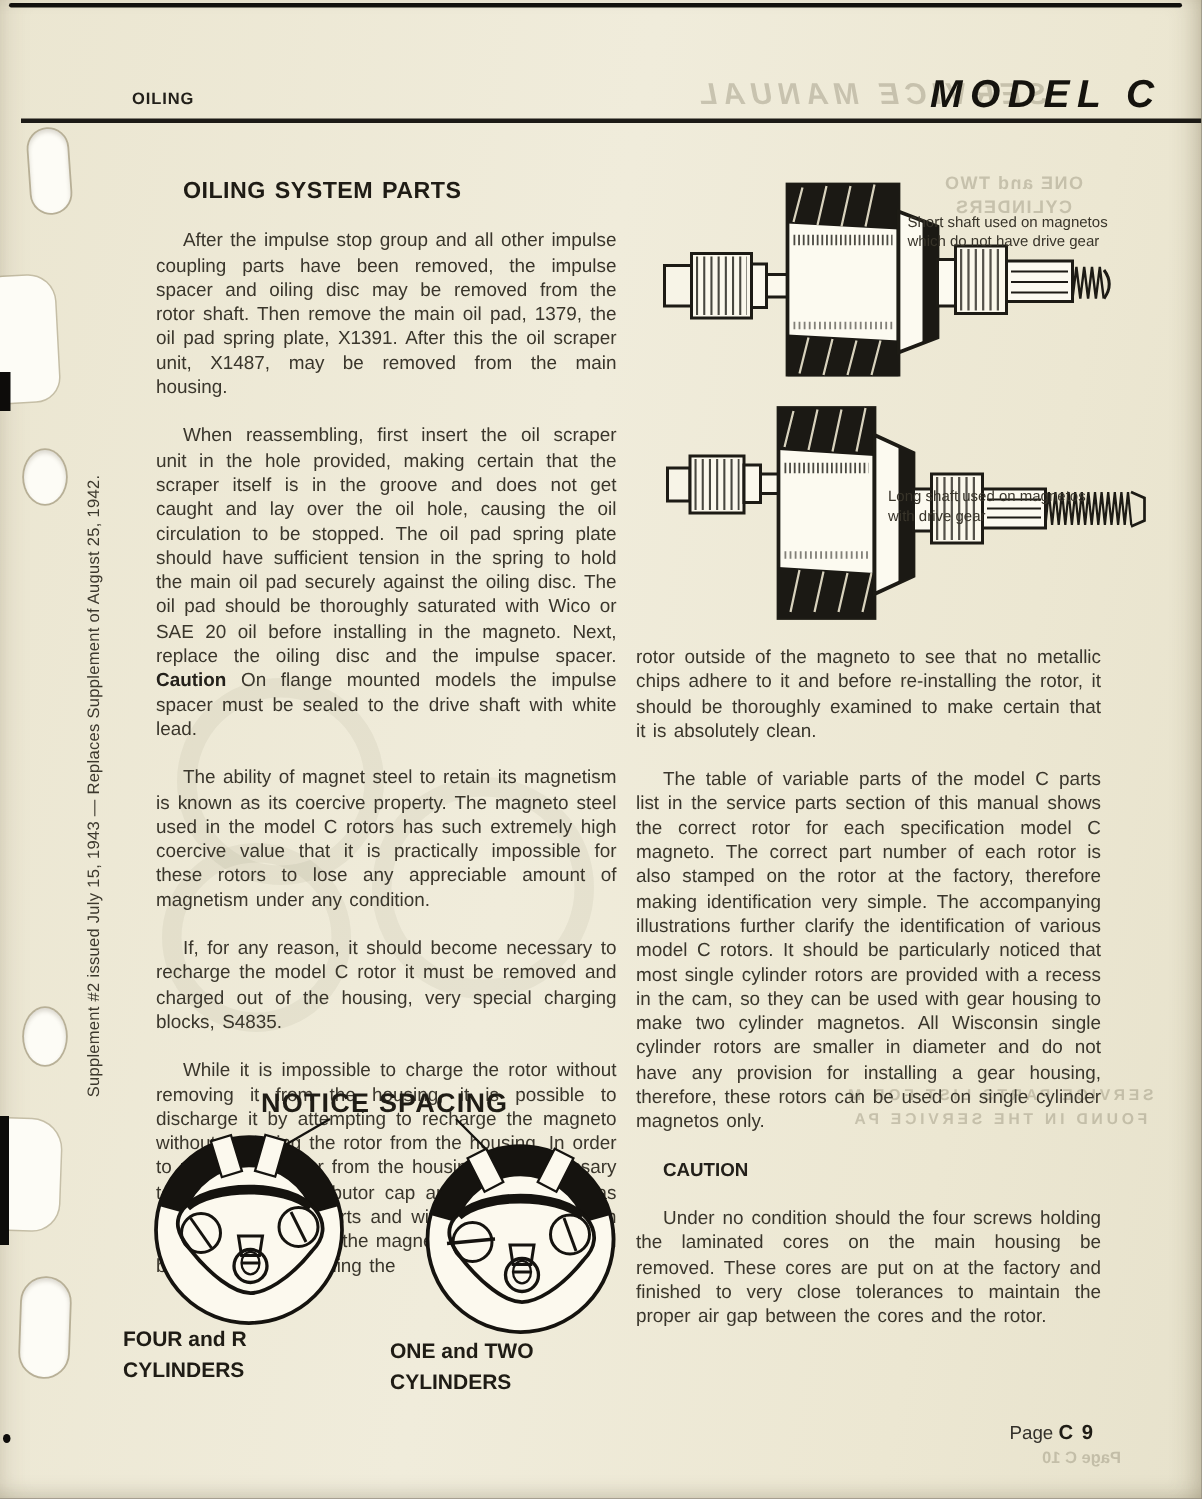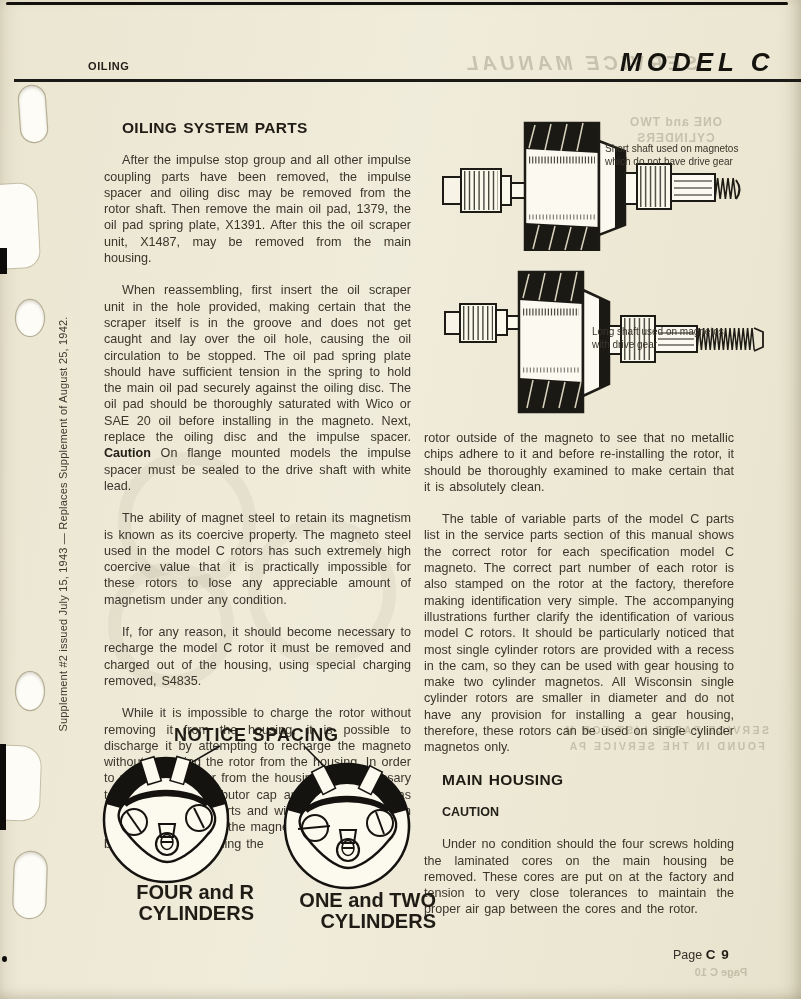--- a/index.html
+++ b/index.html
@@ -37,21 +37,21 @@
   .h-ident{margin-top:9px;}
   .b{font-weight:bold;color:#23201a;}
   
   .supplement-note{left:63px;top:524px;transform:translate(-50%,-50%) rotate(-90deg);
     white-space:nowrap;font-size:11px;color:#3c382d;letter-spacing:.2px;}
   
   .fig{pointer-events:none;}
   .fig-label{position:absolute;font-size:10px;line-height:12.6px;color:#38342a;white-space:pre-line;}
   .fig svg{position:absolute;left:0;top:0;}
   .notice-label{left:174px;top:725px;font-size:18px;font-weight:bold;letter-spacing:.8px;color:#1f1c15;}
-  .caption{position:absolute;text-align:right;font-weight:bold;font-size:20px;line-height:21px;color:#1f1c15;white-space:pre-line;}
+  .caption{position:absolute;text-align:left;font-weight:bold;font-size:14px;line-height:21px;color:#1f1c15;white-space:pre-line;}
   
   .footer{left:673px;top:947px;font-size:12.5px;color:#33302a;}
   .footer .num{font-weight:bold;font-size:13.5px;color:#1f1c15;letter-spacing:1px;}
   
   .hole{background:#fdfcf6;box-shadow:0 0 0 1.2px rgba(140,130,100,.55), inset 0 2px 3px rgba(70,60,40,.18);z-index:6;}
   .torn{background:#fdfcf6;box-shadow:0 0 0 1px rgba(140,130,100,.4);z-index:6;}
   .edge-black{background:#0d0c0a;z-index:7;}
 </style>
 </head>
 <body>
@@ -74,21 +74,21 @@
   <div class="abs model-label">MODEL C</div>
   <div class="abs rule"></div>
 
   <div class="abs supplement-note">Supplement #2 issued July 15, 1943 — Replaces Supplement of August 25, 1942.</div>
 
   <div class="abs col col-left">
     <p class="h-major">OILING SYSTEM PARTS</p>
     <p><span>After the impulse stop group and all other impulse coupling parts have been removed, the impulse spacer and oiling disc may be removed from the rotor shaft. Then remove the main oil pad, 1379, the oil pad spring plate, X1391.  After this the oil scraper unit, X1487, may be removed from the main housing.</span></p>
     <p><span>When reassembling, first insert the oil scraper unit in the hole provided, making certain that the scraper itself is in the groove and does not get caught and lay over the oil hole, causing the oil circulation to be stopped.  The oil pad spring plate should have sufficient tension in the spring to hold the main oil pad securely against the oiling disc.  The oil pad should be thoroughly saturated with Wico or SAE 20 oil before installing in the magneto.  Next, replace the oiling disc and the impulse spacer.  </span><span class="b">Caution</span><span>  On flange mounted models the impulse spacer must be sealed to the drive shaft with white lead.</span></p>
     <p>The ability of magnet steel to retain its magnetism is known as its coercive property.   The magneto steel used in the model C rotors has such extremely high coercive value that it is practically impossible for these rotors to lose any appreciable amount of magnetism under any condition.</p>
-    <p>If, for any reason, it should become necessary to recharge the model C rotor it must be removed and charged out of the housing, using special charging removed, S4835.</p>
+    <p>If, for any reason, it should become necessary to recharge the model C rotor it must be removed and charged out of the housing, very special charging blocks, S4835.</p>
     <p>While it is impossible to charge the rotor without removing it from the housing, it is possible to discharge it by attempting to recharge the magneto without removing the rotor from the housing.  In order to remove the rotor from the housing, it is necessary to remove the distributor cap and cover as well as all of the impulse parts and withdraw the rotor from the distributor end of the magneto.  Great care should be taken when handling the</p>
   </div>
 
   <div class="abs fig" style="left:437px;top:103px;width:368px;height:148px;">
     <svg width="368" height="148" viewBox="0 0 368 148">
       <g stroke="#1d1b15" fill="none">
         <rect x="6" y="74" width="18" height="27" fill="#f7f4e7" stroke-width="2"></rect>
         <rect x="24" y="66" width="40" height="43" fill="#fbf8ec" stroke-width="2"></rect>
         <line x1="27" y1="87.5" x2="61" y2="87.5" stroke-width="39" stroke-dasharray="1.4 3.4" opacity=".8"></line>
         <rect x="64" y="73" width="10" height="29" fill="#fbf8ec" stroke-width="2"></rect>
@@ -141,23 +141,22 @@
         <path d="M317,78 l9,4 v15 l-9,4" stroke-width="1.8"></path>
       </g>
     </svg>
     <div class="fig-label" style="left:155px;top:44px;width:210px;margin-top:32px;">Long shaft used on magnetos
 with drive gear</div>
   </div>
 
   <div class="abs col col-right">
     <p class="no-indent">rotor outside of the magneto to see that no metallic chips adhere to it and before re-installing the rotor, it should be thoroughly examined to make certain that it is absolutely clean.</p>
     <p>The table of variable parts of the model C parts list in the service parts section of this manual shows the correct rotor for each specification model C magneto.  The correct part number of each rotor is also stamped on the rotor at the factory, therefore making identification very simple.  The accompanying illustrations further clarify the identification of various model C rotors.  It should be particularly noticed that most single cylinder rotors are provided with a recess in the cam, so they can be used with gear housing to make two cylinder magnetos.  All Wisconsin single cylinder rotors are smaller in diameter and do not have any provision for installing a gear housing, therefore, these rotors can be used on single cylinder magnetos only.</p>
-    <p class="h-major h-mainhousing">MAIN HOUSING</p>
     <p class="h-minor">CAUTION</p>
-    <p>Under no condition should the four screws holding the laminated cores on the main housing be removed. These cores are put on at the factory and tension to very close tolerances to maintain the proper air gap between the cores and the rotor.</p>
+    <p>Under no condition should the four screws holding the laminated cores on the main housing be removed. These cores are put on at the factory and finished to very close tolerances to maintain the proper air gap between the cores and the rotor.</p>
   </div>
 
   <div class="abs fig" style="left:70px;top:716px;width:372px;height:240px;">
     <svg width="372" height="240" viewBox="0 0 372 240">
       <g stroke="#15130f" fill="none">
 
         <path d="M150,30 L112,52" stroke-width="1.5"></path>
         <path d="M234,30 L264,60" stroke-width="1.5"></path>
 
         <g>

